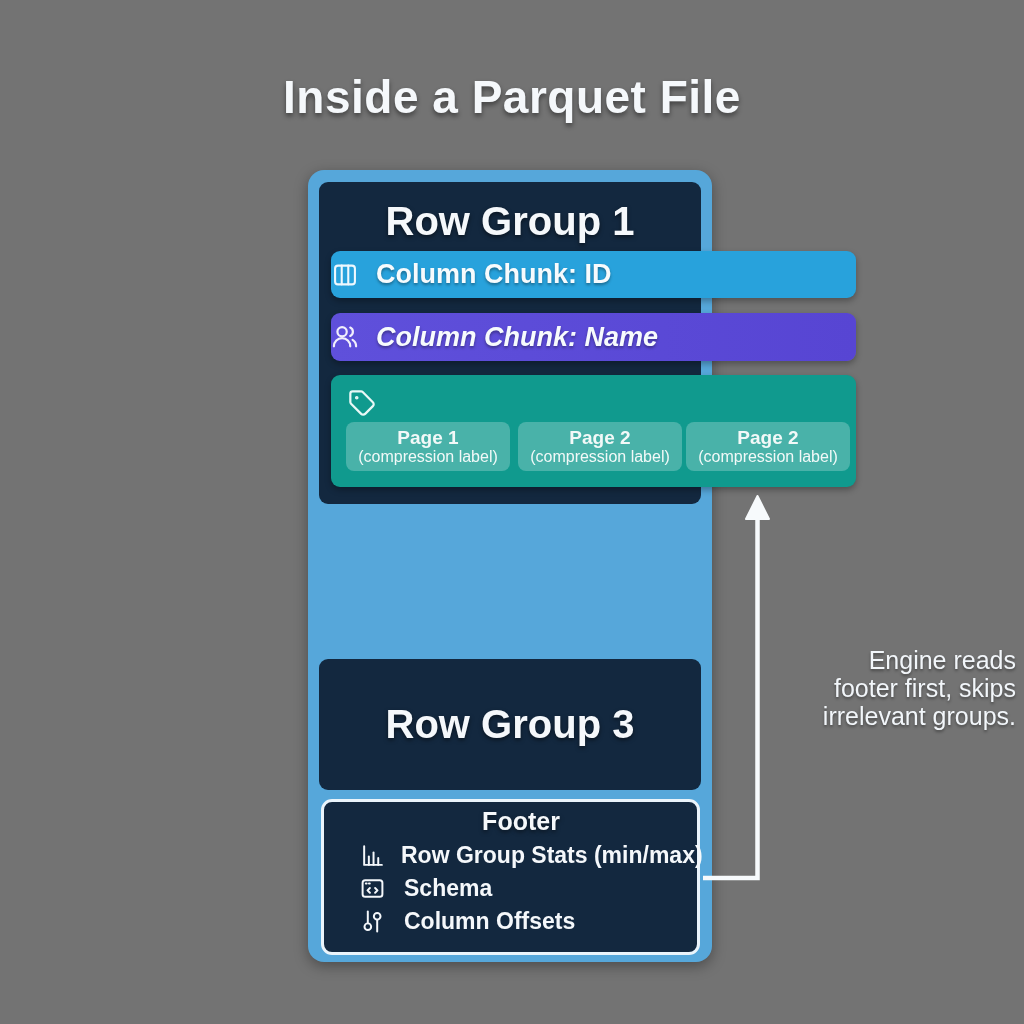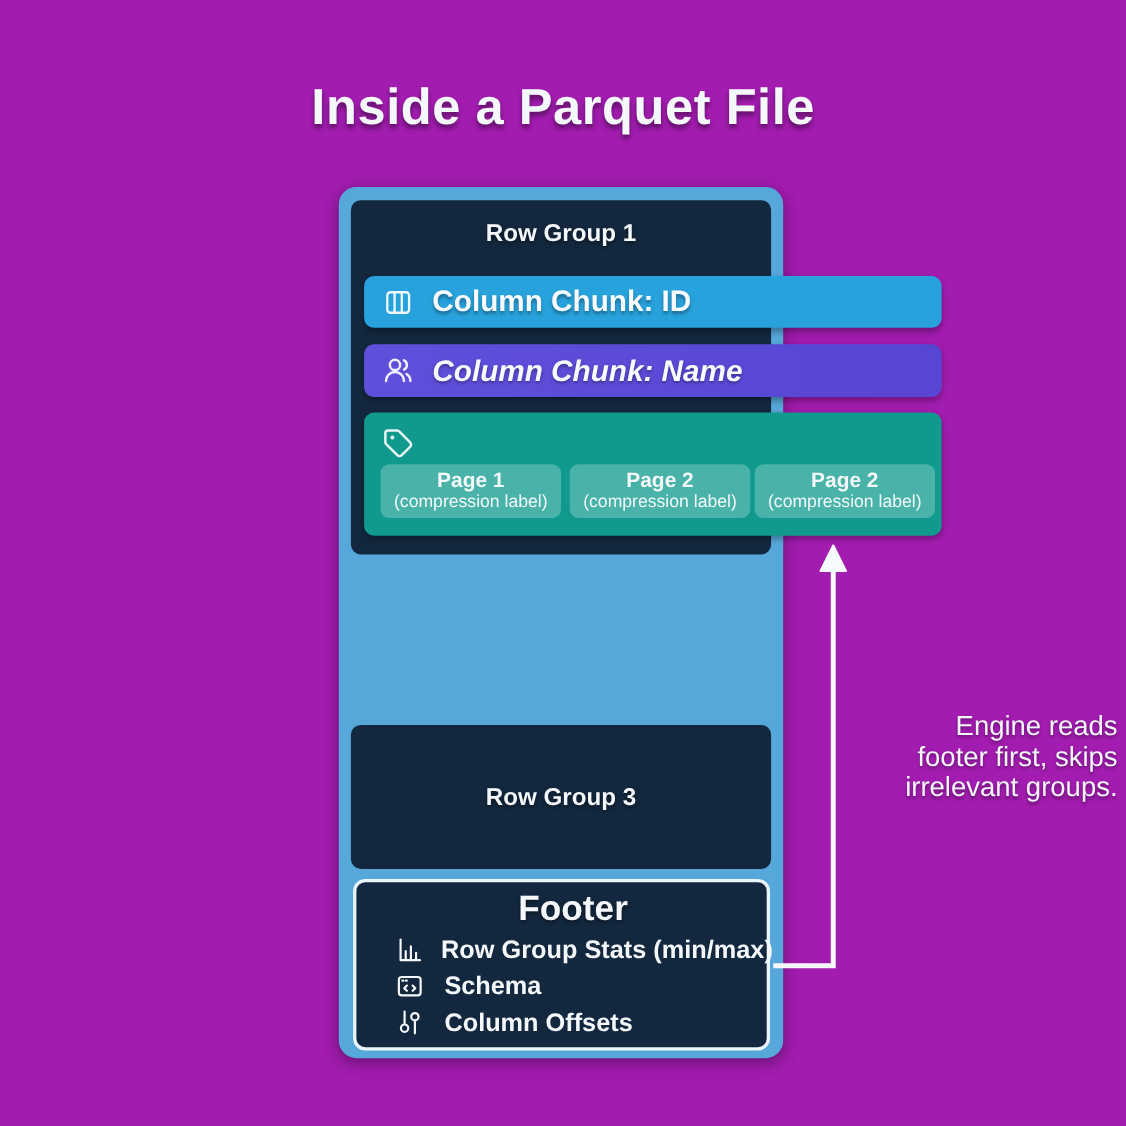--- a/index.html
+++ b/index.html
@@ -3,21 +3,21 @@
 <meta charset="utf-8">
 <style>
   * { margin: 0; padding: 0; box-sizing: border-box; }
   html, body { background: #0d1b2e; }
   body { font-family: "Liberation Sans", sans-serif; }
 
   .canvas {
     position: relative;
     width: 1024px;
     height: 1024px;
-    background: #a21caf;
+    background: #737373;
     overflow: hidden;
     color: #f5f8fb;
   }
 
   .page-title {
     position: absolute;
     left: 0; top: 70px;
     width: 100%;
     text-align: center;
     font-size: 46px;
@@ -41,36 +41,35 @@
     background: #13283f;
     border-radius: 9px;
   }
   .rg1 { left: 319px; top: 182px; width: 382px; height: 322px; }
   .rg2 { left: 319px; top: 517px; width: 382px; height: 130px; }
   .rg3 { left: 319px; top: 659px; width: 382px; height: 131px; }
 
   .rg-label {
     width: 100%;
     text-align: center;
-    font-size: 22px;
+    font-size: 40px;
     font-weight: bold;
     color: #f5f8fb;
     text-shadow: 0 2px 4px rgba(0,0,0,0.5);
   }
   .rg1 .rg-label { margin-top: 17px; }
   .rg-center { display: flex; align-items: center; justify-content: center; height: 100%; }
 
   .chunk {
     position: absolute;
     left: 331px;
     width: 525px;
     border-radius: 9px;
     display: flex;
     align-items: center;
-    padding-left: 17px;
     box-shadow: 0 3px 6px rgba(0,0,0,0.30);
   }
   .chunk-id    { top: 251px; height: 47px; background: #28a2dc; }
   .chunk-name  { top: 313px; height: 48px; background: linear-gradient(90deg, #5f50db, #5745d3); font-style: italic; }
   .chunk-price { top: 375px; height: 112px; background: #109a8e; align-items: flex-start; flex-direction: column; padding-left: 0; }
 
   .chunk-head { display: flex; align-items: center; padding: 8px 0 0 17px; height: 47px; }
   .chunk-label {
     font-size: 27px;
     font-weight: bold;
@@ -106,21 +105,21 @@
   .footer-box {
     position: absolute;
     left: 321px; top: 799px;
     width: 379px; height: 156px;
     background: #13283f;
     border: 3px solid #eaf4fb;
     border-radius: 11px;
   }
   .footer-title {
     text-align: center;
-    font-size: 32px;
+    font-size: 25px;
     font-weight: bold;
     margin-top: 5px;
     text-shadow: 0 2px 4px rgba(0,0,0,0.5);
     padding-left: 21px;
   }
   .footer-items { margin: 3px 0 0 36px; }
   .footer-item { display: flex; align-items: center; height: 33px; }
   .footer-item-icon { width: 28px; display: flex; align-items: center; }
   .footer-item-label {
     margin-left: 16px;

